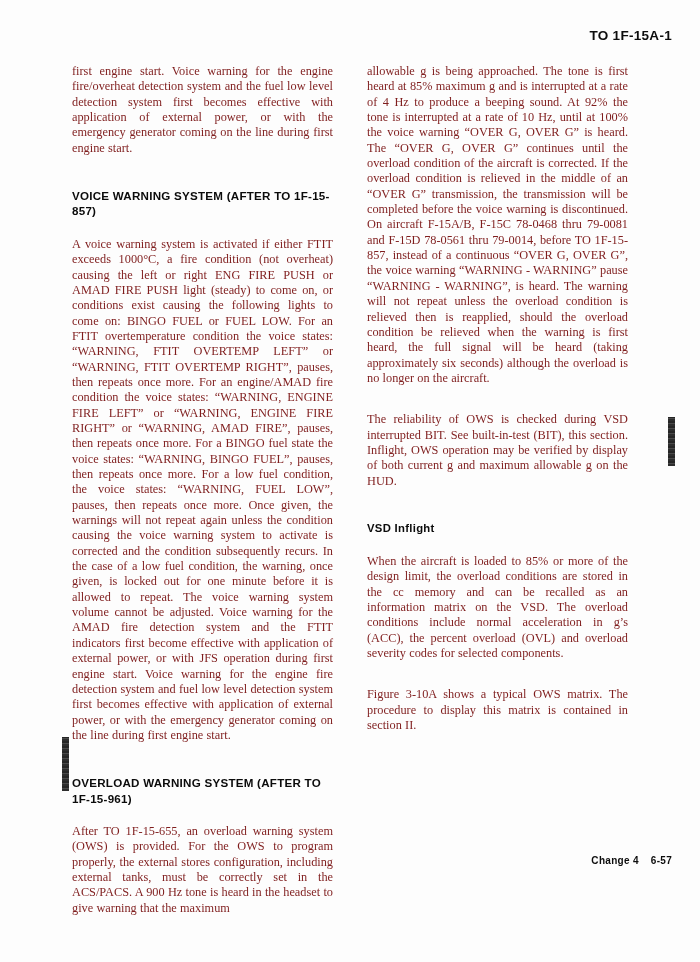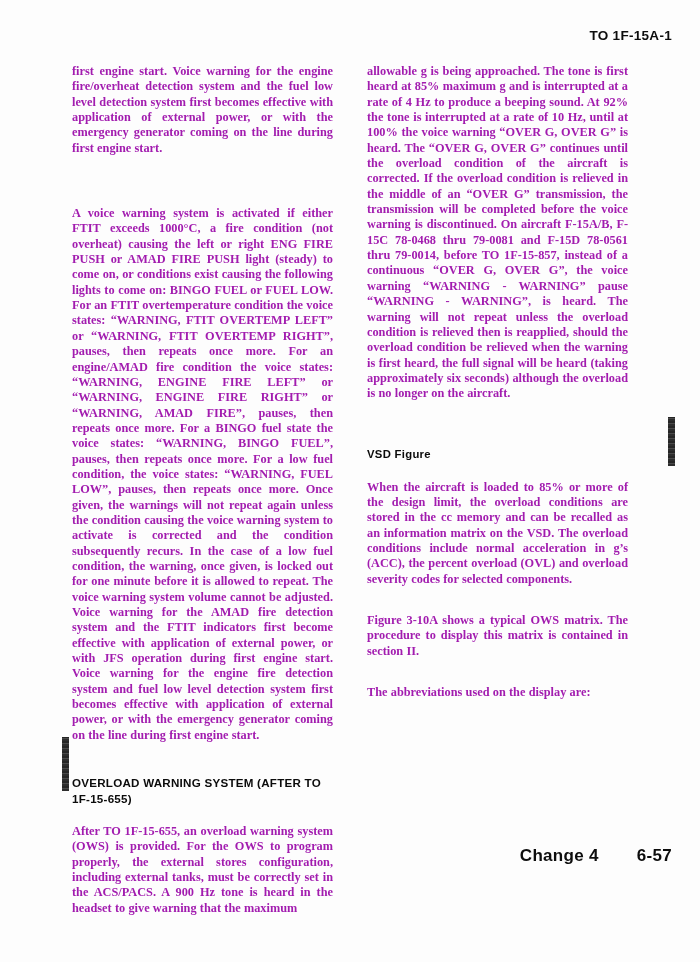--- a/index.html
+++ b/index.html
@@ -50,22 +50,21 @@
   }
 
   
   p.body {
     margin: 0 0 13px 0;
     font-size: 12.3px;
     line-height: 15.35px;
     text-align: justify;
     text-justify: inter-word;
     word-spacing: 0.2px;
-    color: #a21caf;
-    font-weight: bold;
+    color: #7f1d1d;
   }
   p.body.nogap { margin-bottom: 0; }
 
   p.indent {
     text-indent: 16px;
   }
 
   h2.heading {
     margin: 0 0 0 0;
     font-family: "Liberation Sans", "DejaVu Sans", sans-serif;
@@ -106,79 +105,80 @@
   #changebar-left  { left: 62px;  top: 737px; height: 54px; }
   #changebar-right { left: 668px; top: 417px; height: 49px; }
 
   
   .footer {
     position: absolute;
     bottom: 96px;
     right: 28px;
     display: flex;
     align-items: baseline;
-    gap: 38px;
+    gap: 12px;
     font-family: "Liberation Sans", "DejaVu Sans", sans-serif;
     font-weight: bold;
-    font-size: 17px;
+    font-size: 10px;
     letter-spacing: 0.3px;
     color: #0d0d0d;
   }
 </style>
 </head>
 <body>
 
 <div class="page">
 
   <div class="header">TO 1F-15A-1</div>
 
   <div class="columns">
 
     <div class="col">
 
       <p class="body">first engine start. Voice warning for the engine fire/overheat detection system and the fuel low level detection system first becomes effective with application of external power, or with the emergency generator coming on the line during first engine start.</p>
 
       <div class="sp-before-heading"></div>
 
+      <h2 class="heading">VOICE WARNING SYSTEM (AFTER TO 1F-15-857)</h2>
 
       <div class="sp-after-heading"></div>
 
       <p class="body">A voice warning system is activated if either FTIT exceeds 1000°C, a fire condition (not overheat) causing the left or right ENG FIRE PUSH or AMAD FIRE PUSH light (steady) to come on, or conditions exist causing the following lights to come on: BINGO FUEL or FUEL LOW. For an FTIT overtemperature condition the voice states: “WARNING, FTIT OVERTEMP LEFT” or “WARNING, FTIT OVERTEMP RIGHT”, pauses, then repeats once more. For an engine/AMAD fire condition the voice states: “WARNING, ENGINE FIRE LEFT” or “WARNING, ENGINE FIRE RIGHT” or “WARNING, AMAD FIRE”, pauses, then repeats once more. For a BINGO fuel state the voice states: “WARNING, BINGO FUEL”, pauses, then repeats once more. For a low fuel condition, the voice states: “WARNING, FUEL LOW”, pauses, then repeats once more. Once given, the warnings will not repeat again unless the condition causing the voice warning system to activate is corrected and the condition subsequently recurs. In the case of a low fuel condition, the warning, once given, is locked out for one minute before it is allowed to repeat. The voice warning system volume cannot be adjusted. Voice warning for the AMAD fire detection system and the FTIT indicators first become effective with application of external power, or with JFS operation during first engine start. Voice warning for the engine fire detection system and fuel low level detection system first becomes effective with application of external power, or with the emergency generator coming on the line during first engine start.</p>
 
       <div class="sp-before-heading"></div>
 
-      <h2 class="heading">OVERLOAD WARNING SYSTEM (AFTER TO 1F-15-655)</h2>
+      <h2 class="heading">OVERLOAD WARNING SYSTEM (AFTER TO 1F-15-961)</h2>
 
       <div class="sp-after-heading"></div>
 
       <p class="body nogap">After TO 1F-15-655, an overload warning system (OWS) is provided. For the OWS to program properly, the external stores configuration, including external tanks, must be correctly set in the ACS/PACS. A 900 Hz tone is heard in the headset to give warning that the maximum</p>
     </div>
 
     <div class="col">
 
       <p class="body">allowable g is being approached. The tone is first heard at 85% maximum g and is interrupted at a rate of 4 Hz to produce a beeping sound. At 92% the tone is interrupted at a rate of 10 Hz, until at 100% the voice warning “OVER G, OVER G” is heard. The “OVER G, OVER G” continues until the overload condition of the aircraft is corrected. If the overload condition is relieved in the middle of an “OVER G” transmission, the transmission will be completed before the voice warning is discontinued. On aircraft F-15A/B, F-15C 78-0468 thru 79-0081 and F-15D 78-0561 thru 79-0014, before TO 1F-15-857, instead of a continuous “OVER G, OVER G”, the voice warning “WARNING - WARNING” pause “WARNING - WARNING”, is heard. The warning will not repeat unless the overload condition is relieved then is reapplied, should the overload condition be relieved when the warning is first heard, the full signal will be heard (taking approximately six seconds) although the overload is no longer on the aircraft.</p>
 
       <div class="sp-para"></div>
 
+      <p class="body">The reliability of OWS is checked during VSD interrupted BIT. See built-in-test (BIT), this section. Inflight, OWS operation may be verified by display of both current g and maximum allowable g on the HUD.</p>
 
       <div class="sp-before-heading"></div>
 
-      <h3 class="subheading">VSD Figure</h3>
+      <h3 class="subheading">VSD Inflight</h3>
 
       <div class="sp-after-heading"></div>
 
       <p class="body">When the aircraft is loaded to 85% or more of the design limit, the overload conditions are stored in the cc memory and can be recalled as an information matrix on the VSD. The overload conditions include normal acceleration in g’s (ACC), the percent overload (OVL) and overload severity codes for selected components.</p>
 
       <div class="sp-para"></div>
 
       <p class="body">Figure 3-10A shows a typical OWS matrix. The procedure to display this matrix is contained in section II.</p>
 
       <div class="sp-para"></div>
 
-      <p class="body">The abbreviations used on the display are:</p>
 
       <div class="sp-para"></div>
 
     </div>
   </div>
 
   <div class="changebar" id="changebar-left"></div>
   <div class="changebar" id="changebar-right"></div>
 
   <div class="footer">

